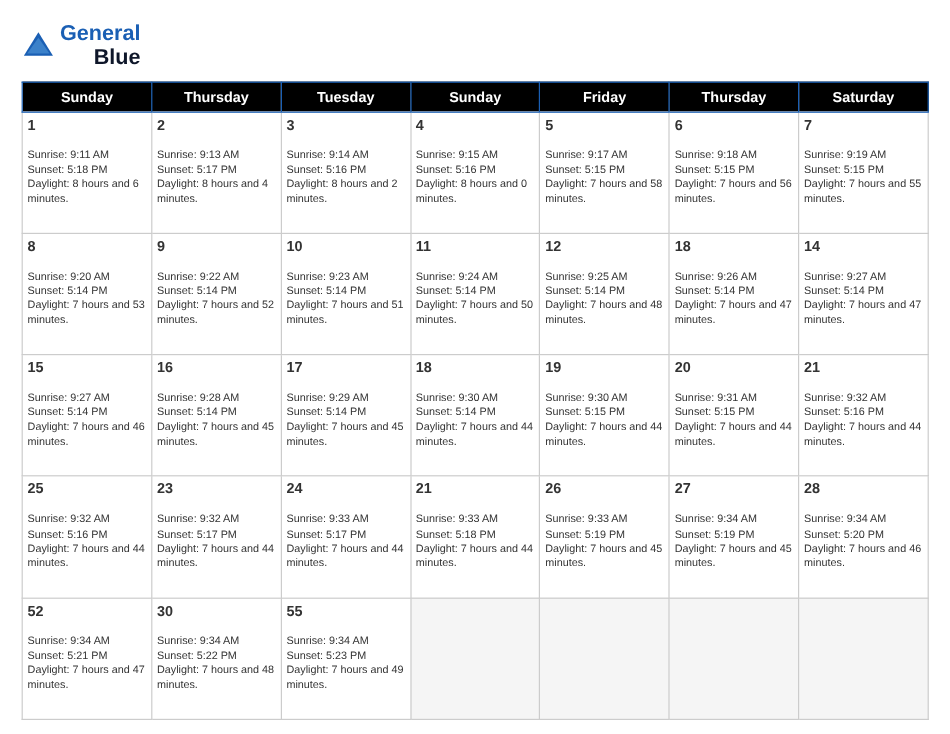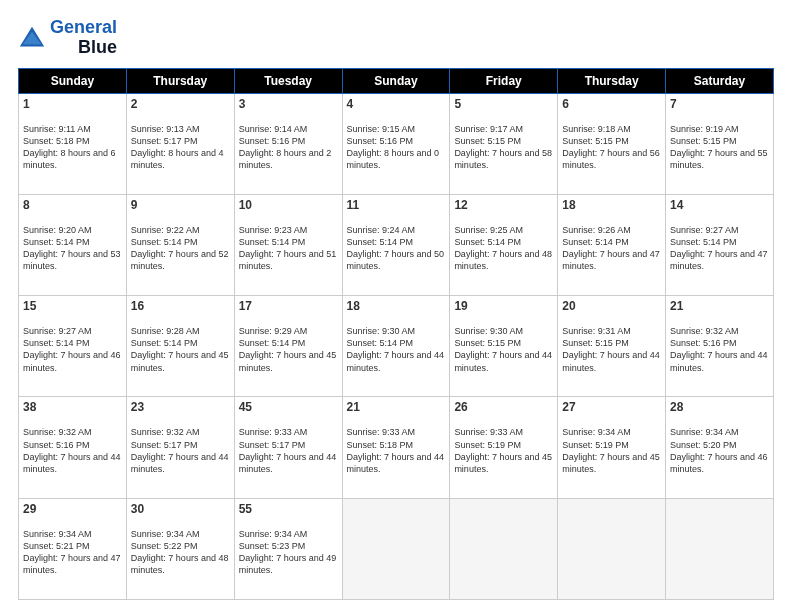--- a/index.html
+++ b/index.html
@@ -216,29 +216,29 @@
             <span class="day-num">20</span>
             <div class="cell-text">Sunrise: 9:31 AM<br>Sunset: 5:15 PM<br>Daylight: 7 hours and 44 minutes.</div>
           </td>
           <td>
             <span class="day-num">21</span>
             <div class="cell-text">Sunrise: 9:32 AM<br>Sunset: 5:16 PM<br>Daylight: 7 hours and 44 minutes.</div>
           </td>
         </tr>
         <tr>
           <td>
-            <span class="day-num">38</span>
+            <span class="day-num">25</span>
             <div class="cell-text">Sunrise: 9:32 AM<br>Sunset: 5:16 PM<br>Daylight: 7 hours and 44 minutes.</div>
           </td>
           <td>
             <span class="day-num">23</span>
             <div class="cell-text">Sunrise: 9:32 AM<br>Sunset: 5:17 PM<br>Daylight: 7 hours and 44 minutes.</div>
           </td>
           <td>
-            <span class="day-num">45</span>
+            <span class="day-num">24</span>
             <div class="cell-text">Sunrise: 9:33 AM<br>Sunset: 5:17 PM<br>Daylight: 7 hours and 44 minutes.</div>
           </td>
           <td>
             <span class="day-num">21</span>
             <div class="cell-text">Sunrise: 9:33 AM<br>Sunset: 5:18 PM<br>Daylight: 7 hours and 44 minutes.</div>
           </td>
           <td>
             <span class="day-num">26</span>
             <div class="cell-text">Sunrise: 9:33 AM<br>Sunset: 5:19 PM<br>Daylight: 7 hours and 45 minutes.</div>
           </td>
@@ -246,21 +246,21 @@
             <span class="day-num">27</span>
             <div class="cell-text">Sunrise: 9:34 AM<br>Sunset: 5:19 PM<br>Daylight: 7 hours and 45 minutes.</div>
           </td>
           <td>
             <span class="day-num">28</span>
             <div class="cell-text">Sunrise: 9:34 AM<br>Sunset: 5:20 PM<br>Daylight: 7 hours and 46 minutes.</div>
           </td>
         </tr>
         <tr>
           <td>
-            <span class="day-num">29</span>
+            <span class="day-num">52</span>
             <div class="cell-text">Sunrise: 9:34 AM<br>Sunset: 5:21 PM<br>Daylight: 7 hours and 47 minutes.</div>
           </td>
           <td>
             <span class="day-num">30</span>
             <div class="cell-text">Sunrise: 9:34 AM<br>Sunset: 5:22 PM<br>Daylight: 7 hours and 48 minutes.</div>
           </td>
           <td>
             <span class="day-num">55</span>
             <div class="cell-text">Sunrise: 9:34 AM<br>Sunset: 5:23 PM<br>Daylight: 7 hours and 49 minutes.</div>
           </td>

